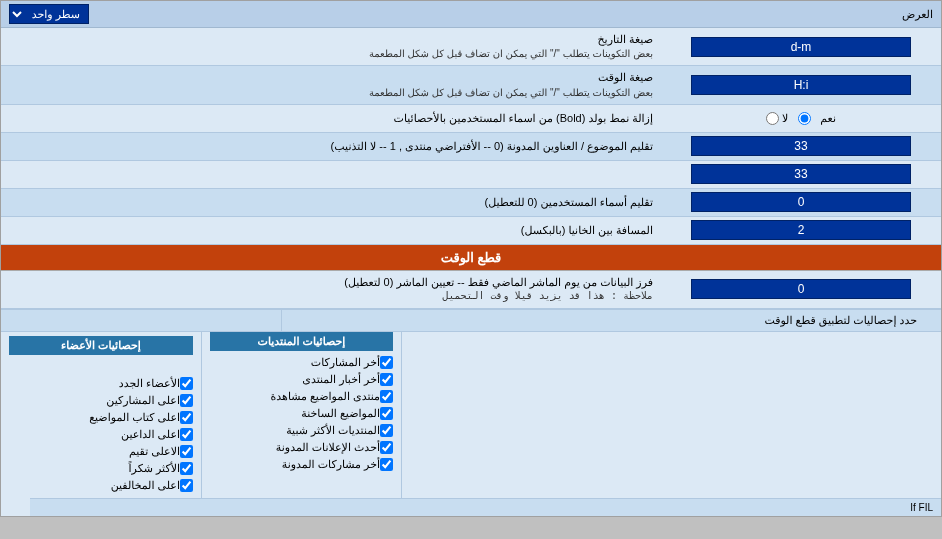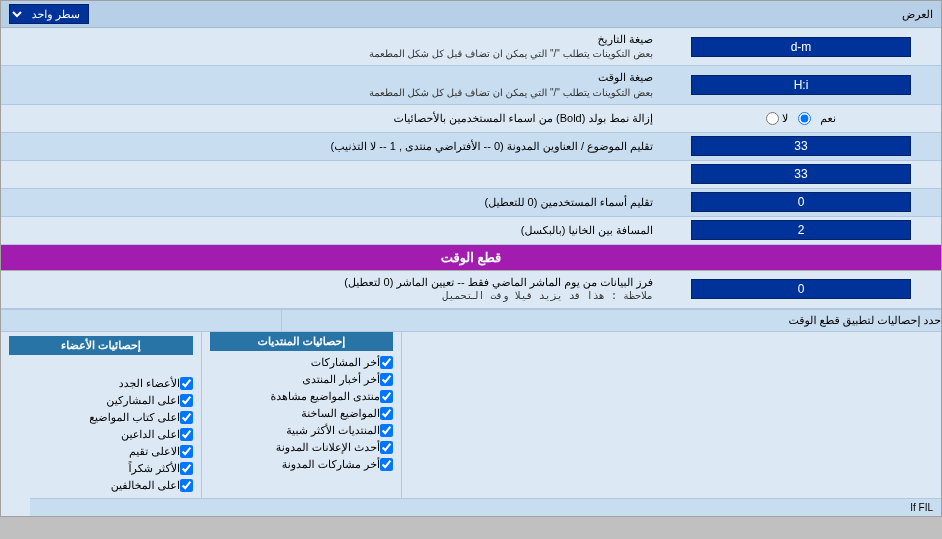--- a/index.html
+++ b/index.html
@@ -195,38 +195,38 @@
 
   <div class="row">
     <div class="input-cell">
       <input class="input-box" type="text" value="2" style="">
     </div>
     <div class="label-cell">
       المسافة بين الخانيا (بالبكسل)
     </div>
   </div>
 
-  <div style="background:#a21caf;color:#fff;text-align:center;font-weight:bold;font-size:13px;padding:5px;border-bottom:1px solid #aaa;width:100%;">
+  <div style="background:#c2410c;color:#fff;text-align:center;font-weight:bold;font-size:13px;padding:5px;border-bottom:1px solid #aaa;width:100%;">
     <span>قطع الوقت</span>
   </div>
 
   <div class="row">
     <div class="input-cell">
       <input class="input-box" type="text" value="0" style="">
     </div>
     <div class="label-cell">
       <div>فرز البيانات من يوم الماشر الماضي فقط -- تعيين الماشر (0 لتعطيل)</div>
       <div style="font-size:10px;color:#333;font-family:Liberation Mono, monospace;">ملاحظة : هذا قد يزيد قيلا وقت التحميل</div>
     </div>
   </div>
 
   <div class="stats-section">
 
     <div style="display:flex;border-bottom:1px solid #b0c8e0;background:#c8ddf0;">
-      <div style="flex:1;padding:4px 0;text-align:right;font-size:11px;border-left:1px solid #b0c8e0;">
+      <div style="flex:1;padding:4px 24px;text-align:right;font-size:11px;border-left:1px solid #b0c8e0;">
         حدد إحصاليات لتطبيق قطع الوقت
       </div>
       <div style="width:280px;text-align:center;padding:4px;font-size:11px;">
       </div>
     </div>
 
     <div style="display:flex;">
 
       <div style="flex:1;padding:4px 8px;border-left:1px solid #b0c8e0;">
       </div>

